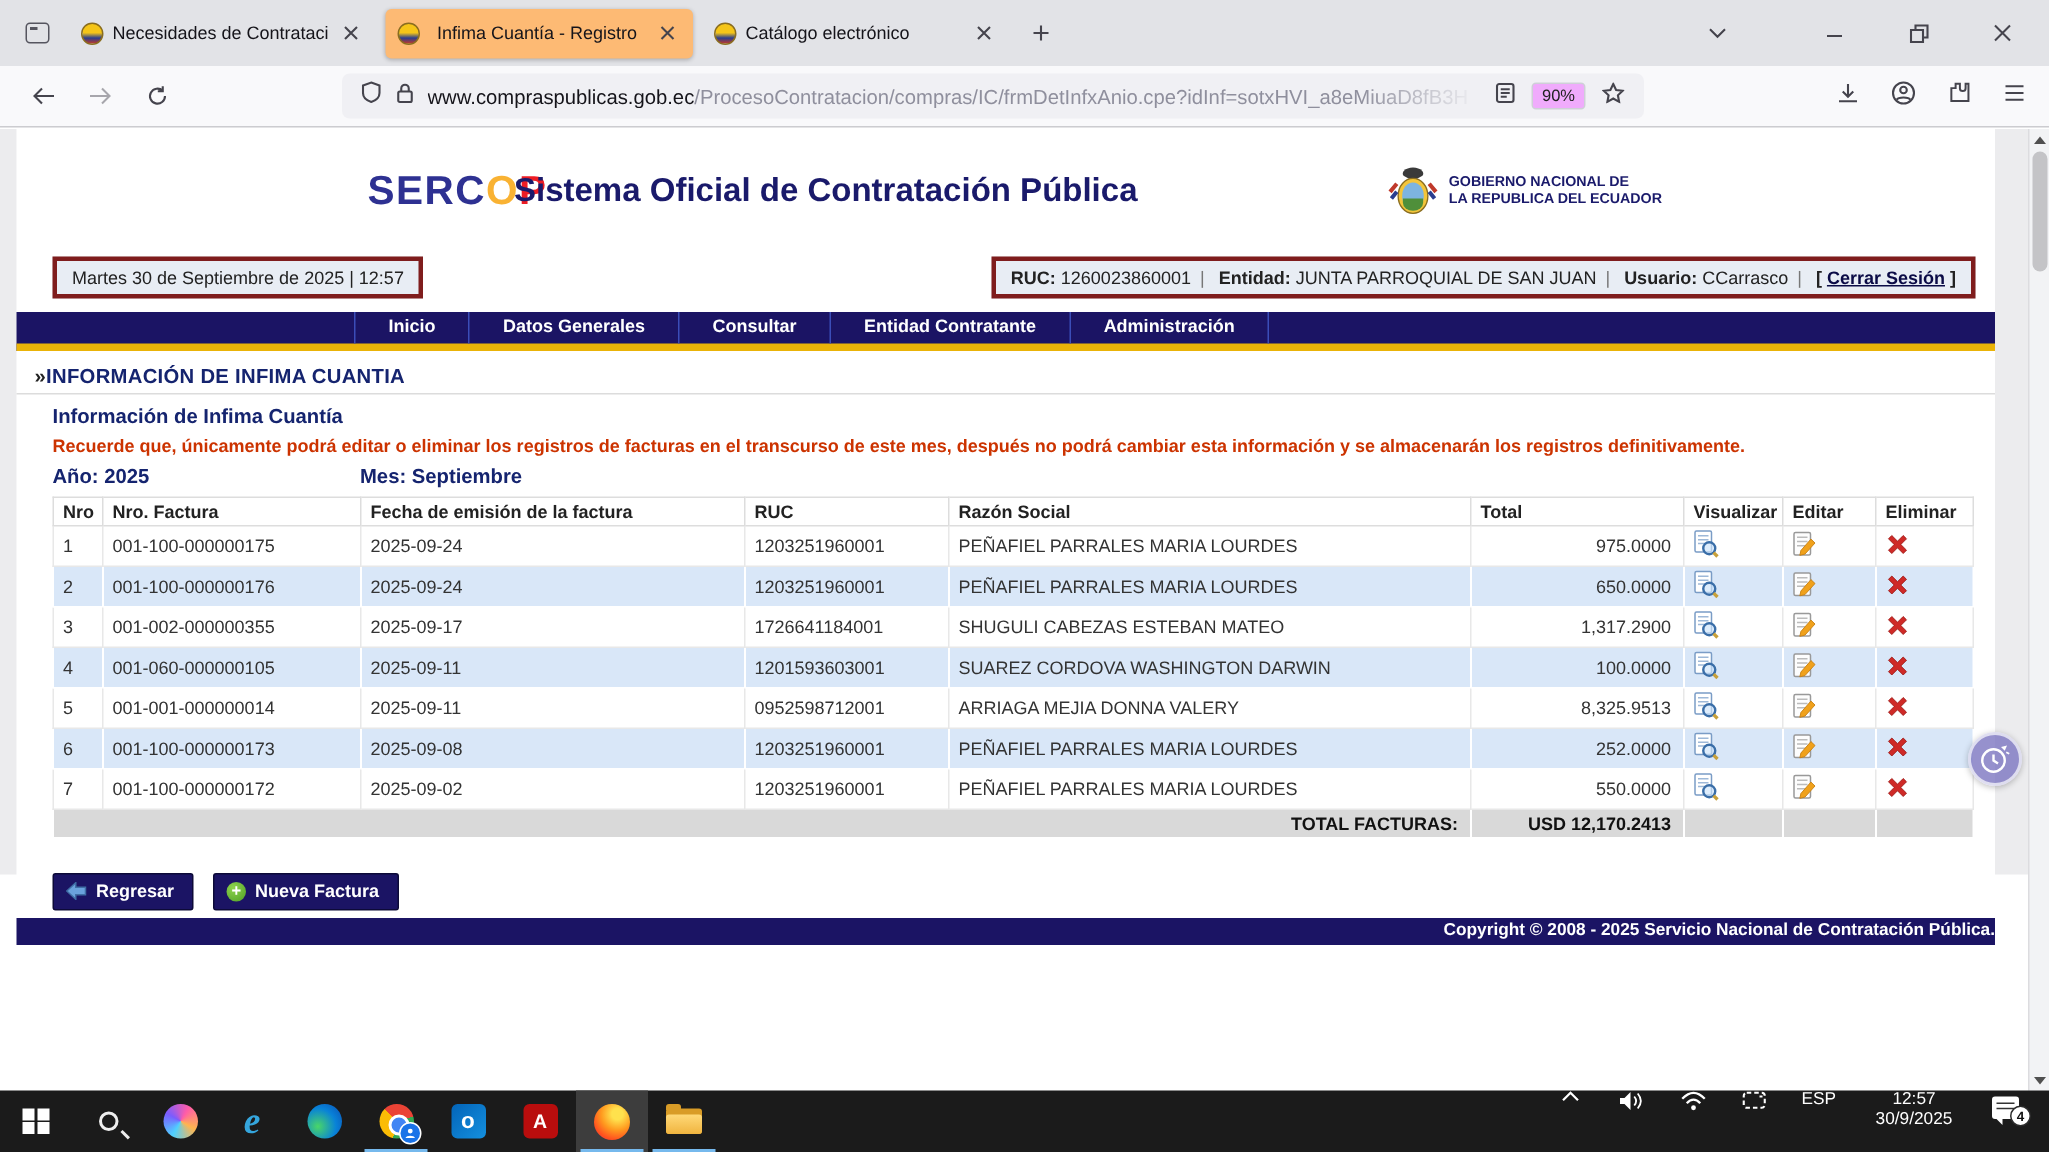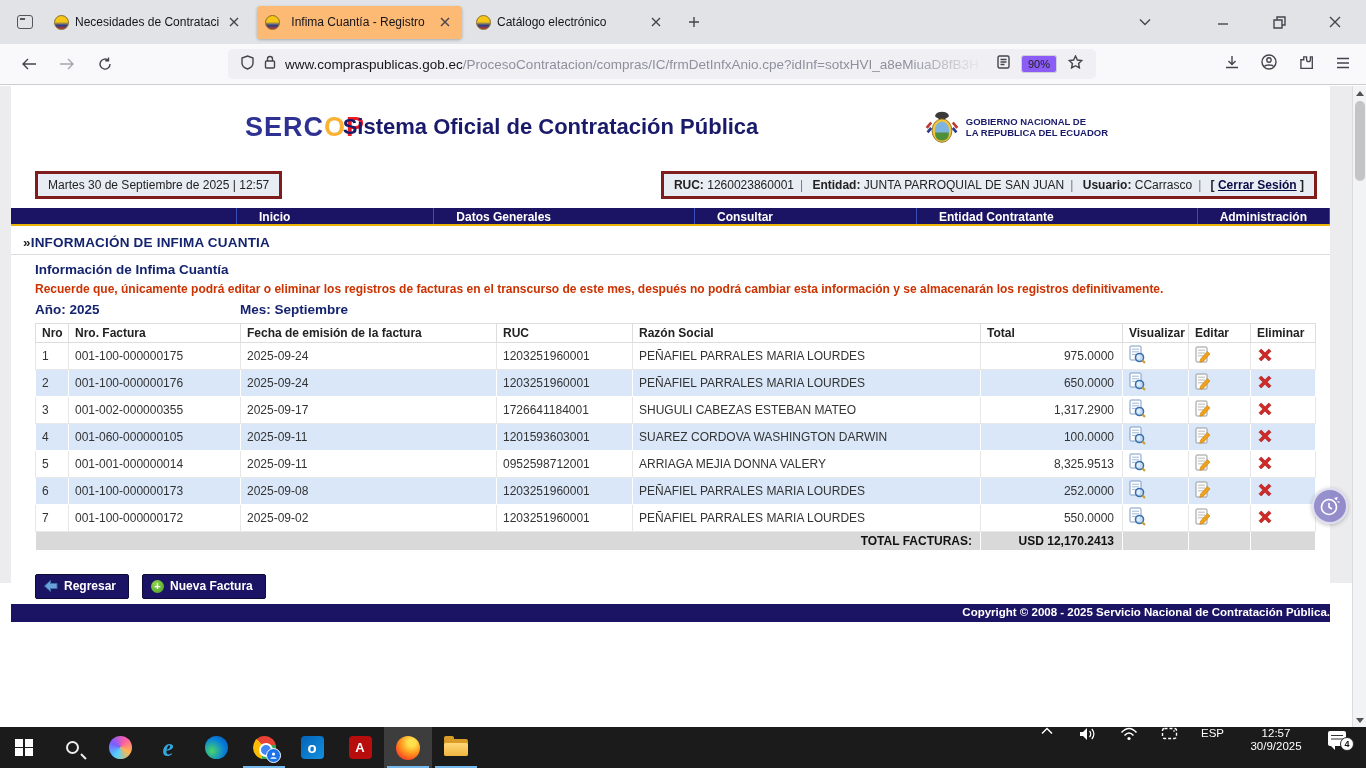--- a/index.html
+++ b/index.html
@@ -23,21 +23,21 @@
   svg.glyph { stroke:#45444d; stroke-width:1.4; fill:none; }
 
   .toolbar { position:absolute; top:44px; left:0; width:1366px; height:41px; background:#f9f9fb; border-bottom:1px solid #ccccd0; display:flex; align-items:center; }
   .nav-btn { width:30px; height:28px; display:flex; align-items:center; justify-content:center; margin-left:8px; color:#55555f; font-size:16px; }
   .nav-btn:first-child { margin-left:14px; }
   .urlbar { margin-left:108px; width:868px; height:30px; background:#f0f0f4; border-radius:5px; display:flex; align-items:center; padding:0 8px; }
   .urlbar .icon16 { margin:0 5px; flex:0 0 auto; }
   .url-text { flex:1; font-size:13.5px; color:#15141a; white-space:nowrap; overflow:hidden; margin-left:4px;
     -webkit-mask-image:linear-gradient(90deg,#000 88%,transparent 99%); mask-image:linear-gradient(90deg,#000 88%,transparent 99%); }
   .url-path { color:#8f8f9d; }
-  .zoom-badge { background:#8b5cf6; border:1px solid #cfcfd8; border-radius:3px; font-size:11px; color:#222; padding:2px 6px; margin:0 6px; }
+  .zoom-badge { background:#f0abfc; border:1px solid #cfcfd8; border-radius:3px; font-size:11px; color:#222; padding:2px 6px; margin:0 6px; }
   .toolbar-right { margin-left:auto; display:flex; align-items:center; gap:22px; padding-right:16px; }
 
   
   .viewport { position:absolute; top:86px; left:0; width:1366px; height:641px; background:#fff; }
   .gutter-band { position:absolute; left:0; top:0; width:1352px; height:497px; background:#ececee; }
   .page { position:absolute; left:11px; top:0; width:1319px; min-height:500px; background:#fff; }
 
   .page-header { position:relative; height:85px; }
   .sercop-logo { position:absolute; left:234px; top:26px; font-size:27px; font-weight:bold; letter-spacing:1px; color:#2e3192; }
   .sercop-o { color:#f9b233; } .sercop-p { color:#ed1c24; }
@@ -46,21 +46,21 @@
   .gov-text { font-size:9.5px; font-weight:bold; color:#1a1a6b; line-height:11px; }
 
   .info-row { position:relative; height:30px; }
   .info-box { background:#e8edf4; border:3px solid #7f1d1d; font-size:12px; color:#222; padding:4px 10px; white-space:nowrap; }
   .datetime-box { position:absolute; left:24px; top:0; }
   .session-box { position:absolute; right:13px; top:0; }
   .session-box b { font-weight:bold; }
   .sep { color:#777; margin:0 6px; }
   .logout-link { font-weight:bold; text-decoration:underline; color:#0b0b46; cursor:pointer; }
 
-  .navbar { margin-top:7px; height:18px; background:#1b1464; border-bottom:2px solid #eab308; display:flex; padding-left:225px;justify-content:space-between; }
+  .navbar { margin-top:7px; height:26px; background:#1b1464; border-bottom:5px solid #eab308; display:flex; padding-left:225px; }
   .menu-item { color:#fff; font-size:12px; font-weight:bold; line-height:18px; padding:0 22px; border-left:1px solid #3b4db8; cursor:pointer; }
   .menu-item:last-child { border-right:1px solid #3b4db8; }
 
   .breadcrumb-row { margin:8px 0 0 0; padding:1px 12px 4px 12px; border-bottom:1px solid #dcdcdc; font-size:13.5px; font-weight:bold; color:#15246f; letter-spacing:.2px; }
   .breadcrumb-row .marker { color:#222; }
 
   .content { padding:0 14px 0 24px; }
   .section-title { margin-top:7px; font-size:13.5px; font-weight:bold; color:#15246f; }
   .warning { margin-top:5px; font-size:12px; font-weight:bold; color:#cc3300; }
   .ym-row { margin-top:6px; display:flex; font-size:13.5px; font-weight:bold; color:#15246f; }

